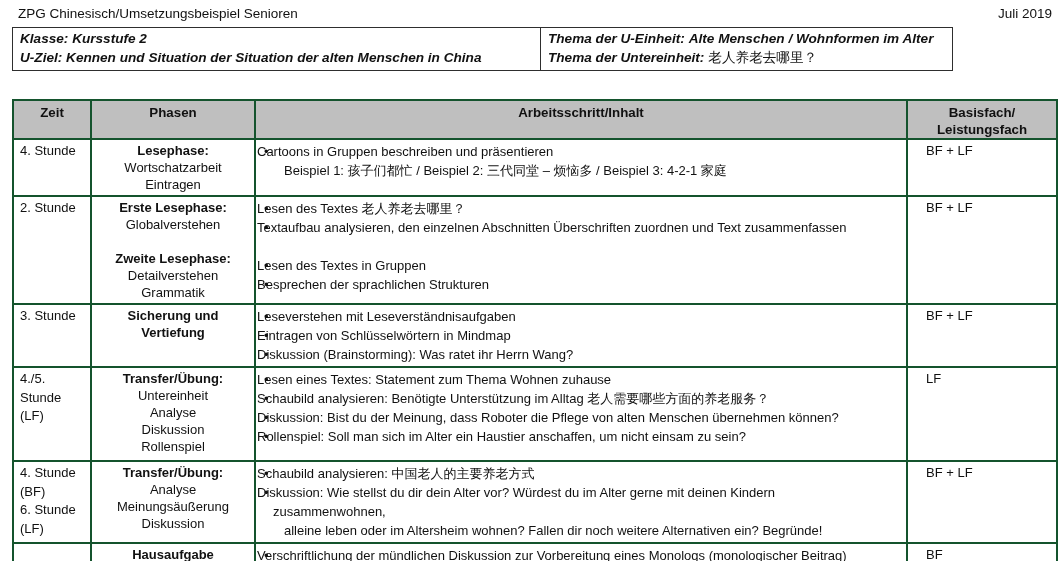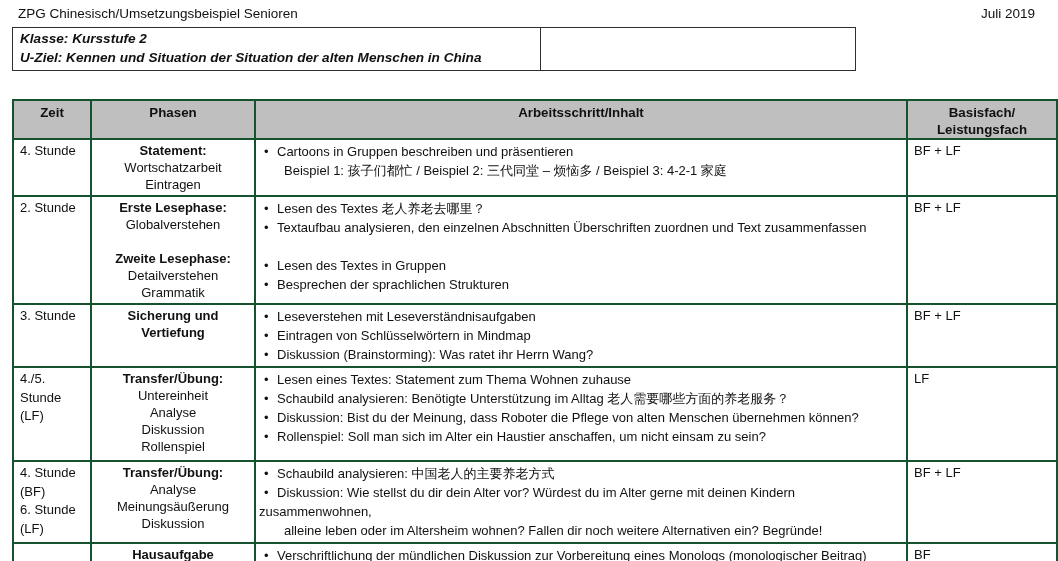--- a/index.html
+++ b/index.html
@@ -4,24 +4,24 @@
 <style>
   * { box-sizing: border-box; margin: 0; padding: 0; }
   html, body { background: #ffffff; }
   body { font-family: "Liberation Sans", sans-serif; color: #111111; }
   .page {
     position: relative; width: 1058px; height: 561px;
     background: #ffffff; overflow: hidden;
   }
   .doc-header {
     display: flex; justify-content: space-between;
-    padding: 6px 23px 0 18px; font-size: 13.5px; line-height: 16px;
+    padding: 6px 6px 0 18px; font-size: 13.5px; line-height: 16px;
   }
   .info-box {
-    display: flex; width: 844px; margin: 5px 0 0 12px;
+    display: flex; width: 941px; margin: 5px 0 0 12px;
     border: 1px solid #2e2e2e;
   }
   .info-cell { padding: 1px 8px 3px 7px; font-size: 13.6px; line-height: 19px; }
   .info-left { width: 528px; border-right: 1px solid #2e2e2e; }
   .info-right { flex: 1; }
   .bi { font-weight: bold; font-style: italic; }
   .cjk { font-weight: normal; font-style: normal; }
   .val { margin-left: 4px; }
 
   table.plan {
@@ -37,42 +37,50 @@
     font-size: 13.3px; line-height: 17px; padding: 3px 2px 0 2px;
     height: 37px; white-space: pre-line;
   }
   td.cell-zeit { padding: 2px 3px 2px 6px; }
   td.cell-zeit div { line-height: 18.5px; }
   td.cell-phasen { padding: 2px 2px; text-align: center; }
   td.cell-phasen div { line-height: 17px; }
   td.cell-phasen div.b { font-weight: bold; }
   td.cell-inhalt { padding: 2px 2px 2px 1px; }
   td.cell-inhalt .line { line-height: 19px; }
-  .line.bullet { position: relative; padding-left: 20px; }
+  .line.bullet { position: relative; }
   .line.bullet::before { content: "•"; position: absolute; left: 7px; top: 0; }
   .line.cont { padding-left: 27px; }
-  .line.flush { padding-left: 2px; }
+  .line.flush { padding-left: 16px; }
   .line.spacer { height: 19px; }
-  td.cell-fach { padding: 2px 3px 2px 6px; }
+  td.cell-fach { padding: 2px 3px 2px 18px; }
   td.cell-fach div { line-height: 18px; }
 </style>
 </head>
 <body>
 
 <div class="page">
 
   <div class="doc-header">
     <span>ZPG Chinesisch/Umsetzungsbeispiel Senioren</span>
     <span>Juli 2019</span>
   </div>
 
   <div class="info-box">
     <div class="info-cell info-left">
       <div class="bi">Klasse: Kursstufe 2</div>
       <div class="bi">U-Ziel: Kennen und Situation der Situation der alten Menschen in China</div>
+    </div>
+    <div class="info-cell info-right">
+      <div>
+        <span class="bi">Thema der U-Einheit:</span><span class="bi val">Alte Menschen / Wohnformen im Alter</span>
+      </div>
+      <div>
+        <span class="bi">Thema der Untereinheit:</span><span class="cjk val">老人养老去哪里？</span>
+      </div>
     </div>
   </div>
 
   <table class="plan">
     <colgroup>
       <col style="width:78px">
         <col style="width:164px">
         <col style="width:652px">
         <col style="width:150px">
     </colgroup>
@@ -84,21 +92,21 @@
         <th>Basisfach/
 Leistungsfach</th>
       </tr>
     </thead>
     <tbody id="tbody">
         <tr>
           <td class="cell-zeit" style="height: 55px;">
             <div>4. Stunde</div>
           </td>
           <td class="cell-phasen">
-            <div class="b">Statement:</div>
+            <div class="b">Lesephase:</div>
             <div>Wortschatzarbeit</div>
             <div>Eintragen</div>
           </td>
           <td class="cell-inhalt">
             <div class="line bullet">Cartoons in Gruppen beschreiben und präsentieren</div>
             <div class="line cont">Beispiel 1: 孩子们都忙 / Beispiel 2: 三代同堂 – 烦恼多 / Beispiel 3: 4-2-1 家庭</div>
           </td>
           <td class="cell-fach">
             <div>BF + LF</div>
           </td>

